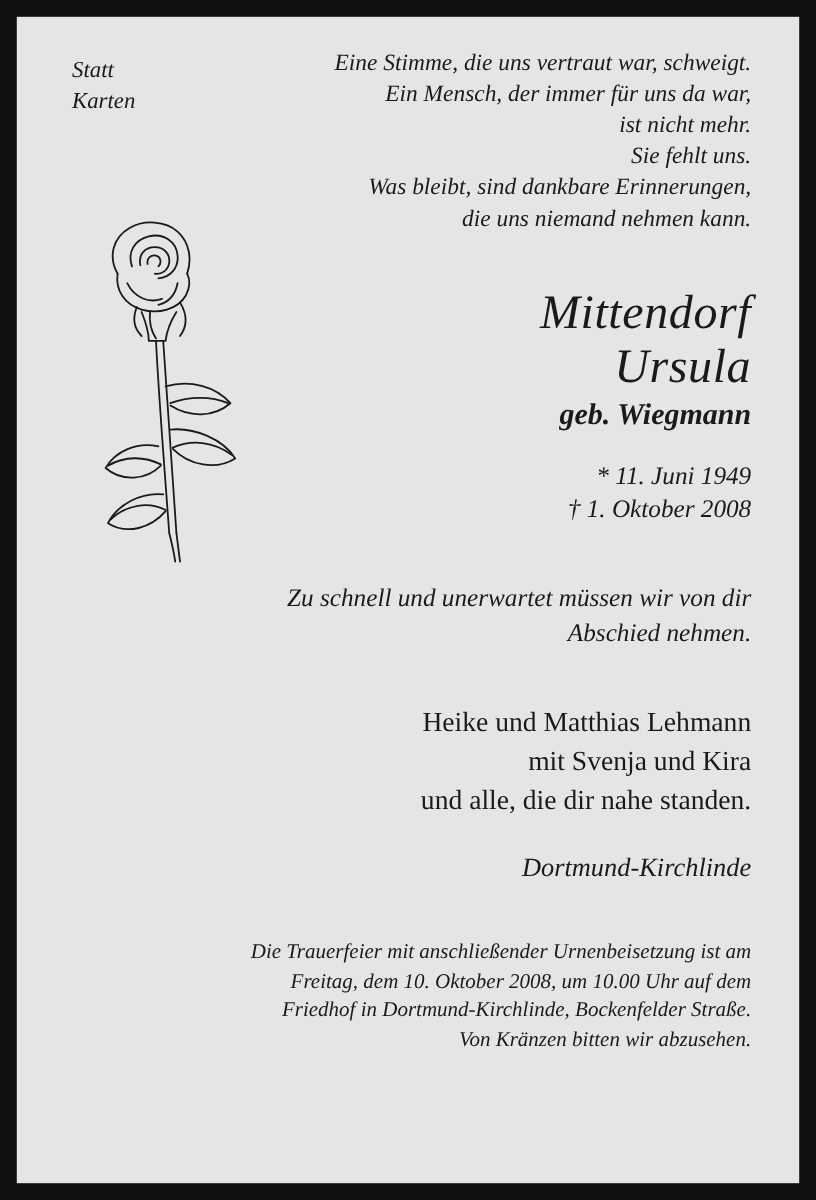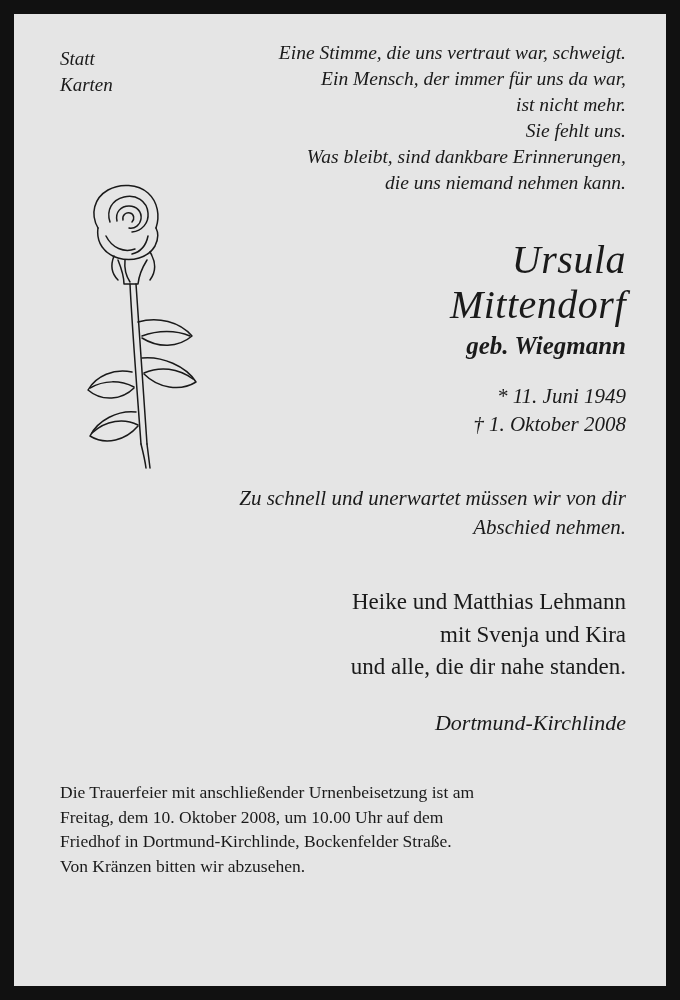--- a/index.html
+++ b/index.html
@@ -123,23 +123,24 @@
     font-size: 22px;
     text-align: right;
   }
 
   
   .ceremony {
     position: absolute;
     left: 46px;
     right: 40px;
     top: 766px;
+    font-style: italic;
     font-size: 17.5px;
     line-height: 1.4;
-    text-align: left;
+    text-align: right;
     white-space: pre-line;
   }
 
   
   .footer {
     position: absolute;
     left: 46px;
     right: 40px;
     bottom: 34px;
     font-style: italic;
@@ -199,22 +200,22 @@
             <path d="M74 236 C56 234 36 244 28 260 C44 270 64 264 76 250"></path>
             <path d="M76 249 C62 242 44 244 30 257"></path>
 
             <path d="M79 268 C81 276 83 284 84 292"></path>
             <path d="M85 268 C86 276 87 284 88 292"></path>
           </g>
         </svg>
       </div>
 
       <div class="name-block">
+        <div class="name-line">Mittendorf</div>
         <div class="name-line">Ursula</div>
-        <div class="name-line">Mittendorf</div>
         <div class="maiden">geb. Wiegmann</div>
         <div class="dates">
           <div>* 11. Juni 1949</div>
           <div>† 1. Oktober 2008</div>
         </div>
       </div>
 
       <div class="mid">
         <div class="farewell">Zu schnell und unerwartet müssen wir von dir
 Abschied nehmen.</div>

